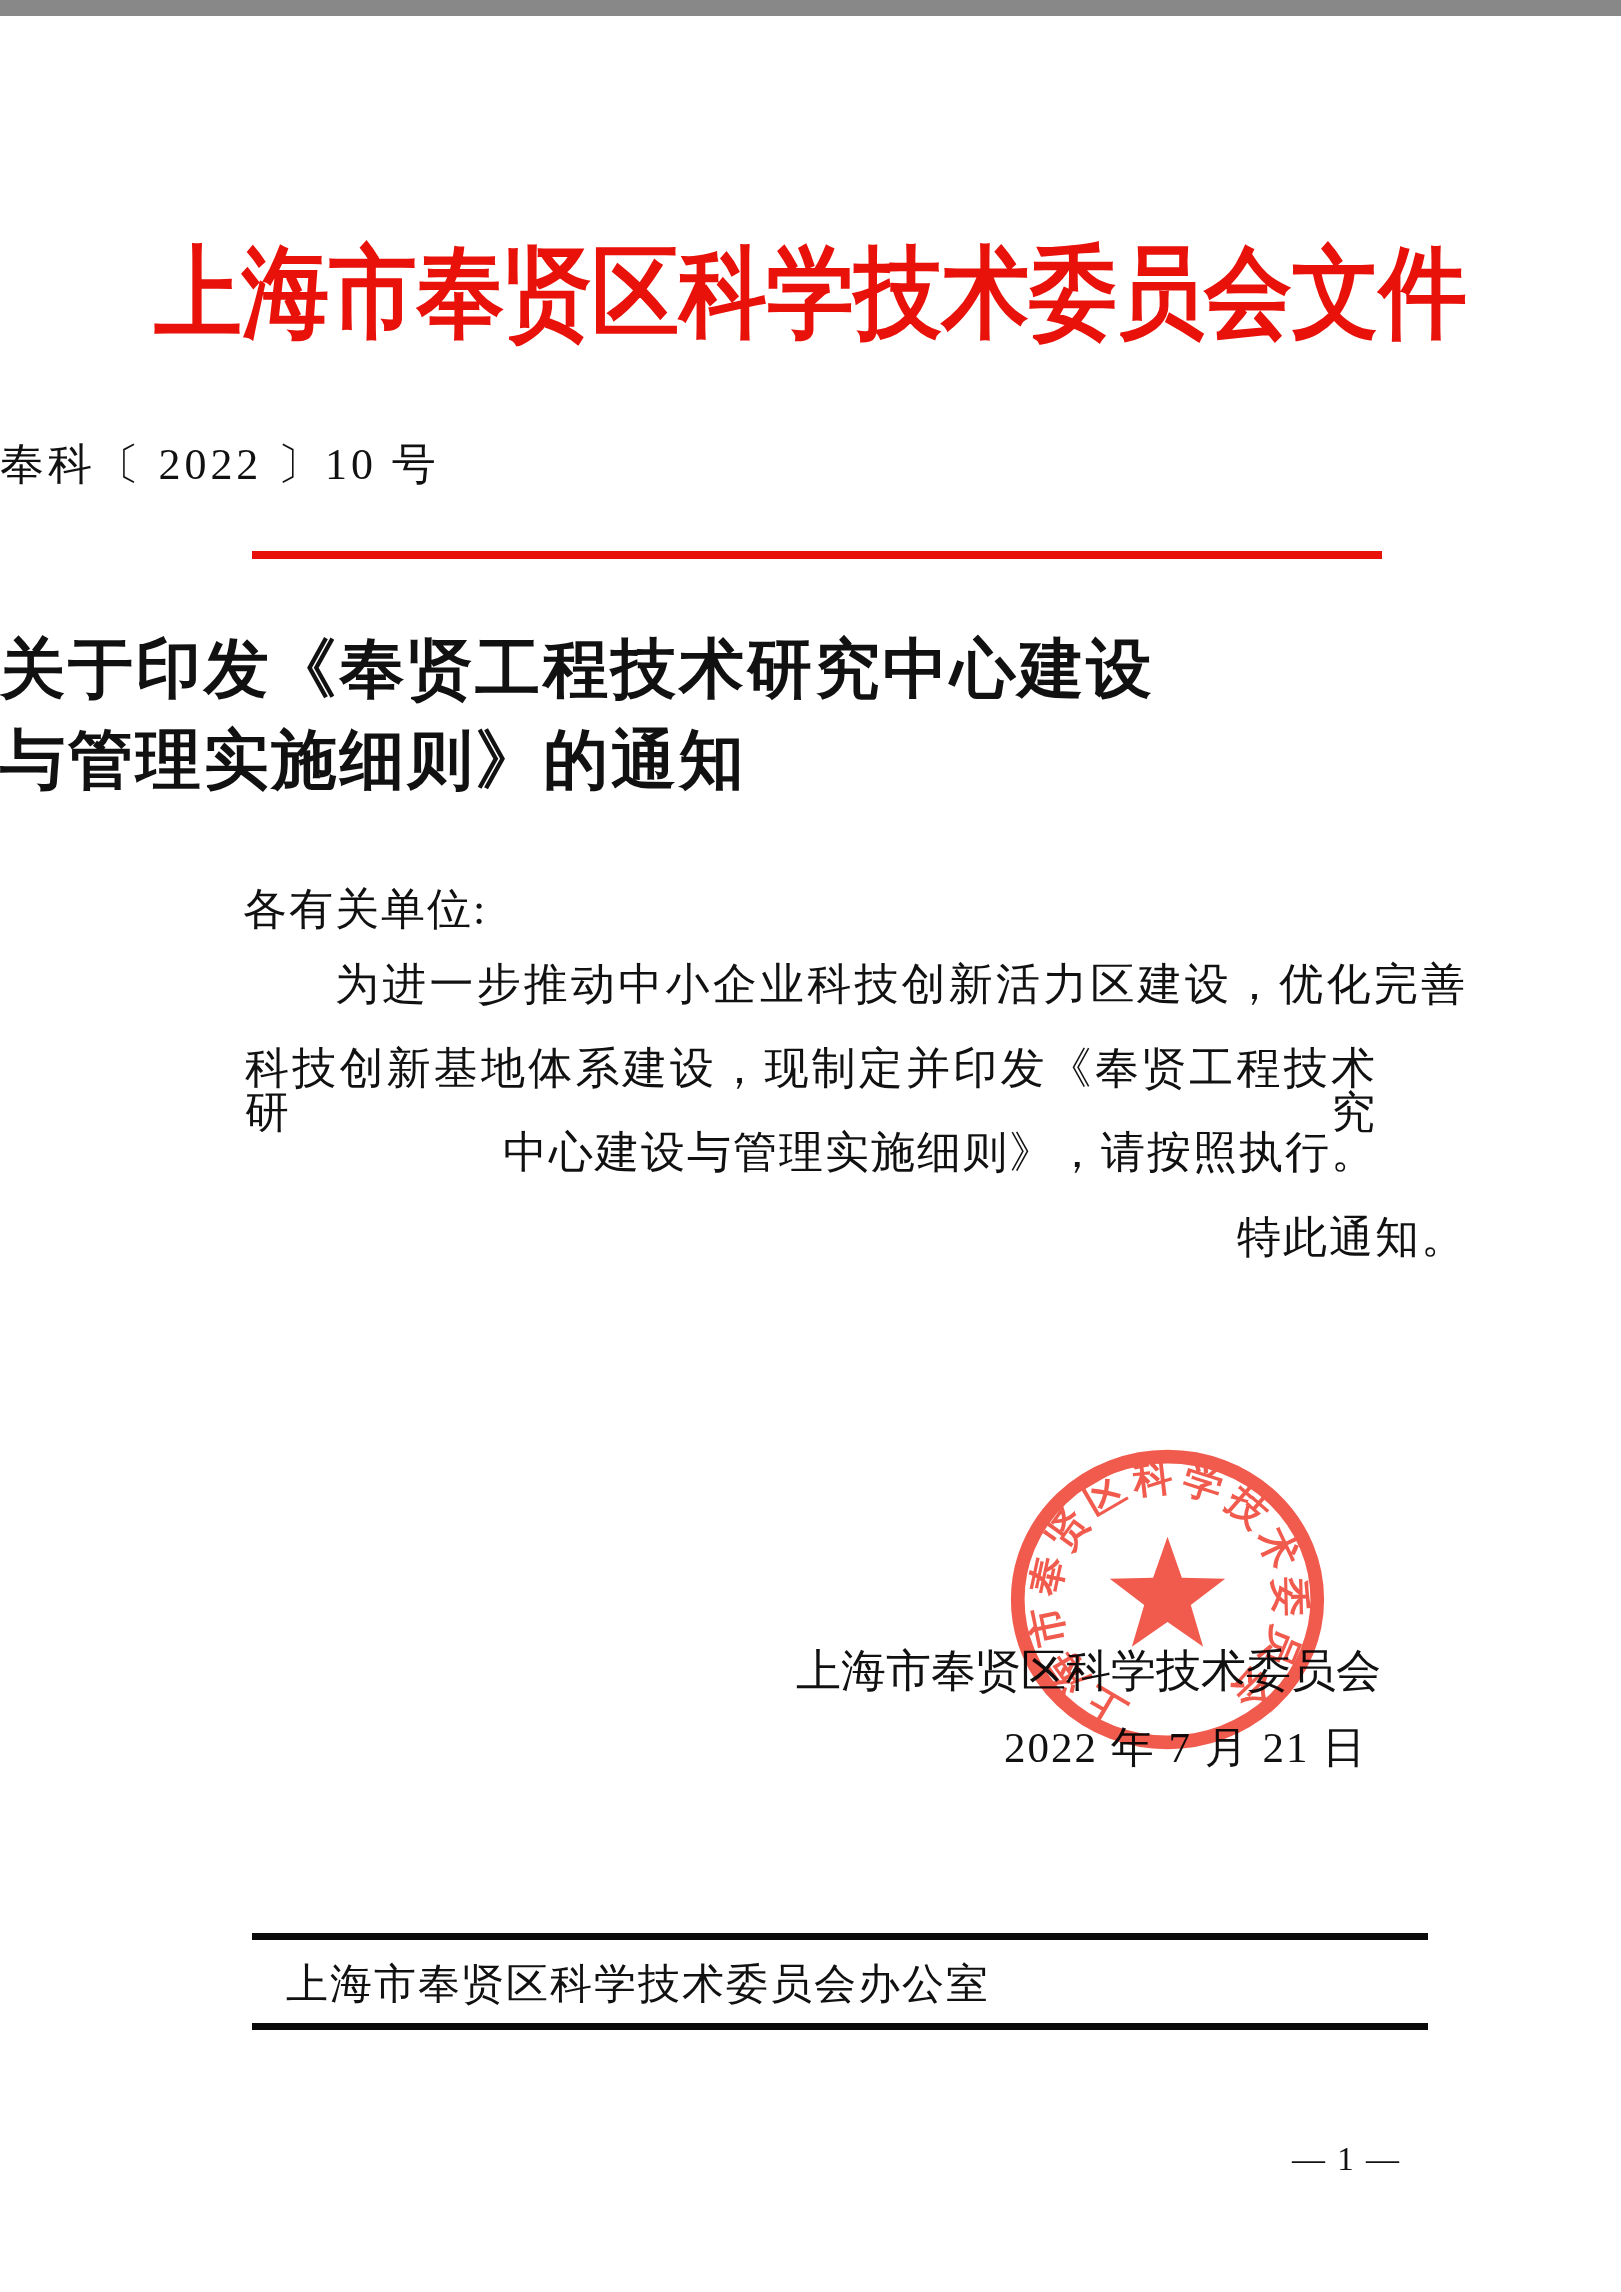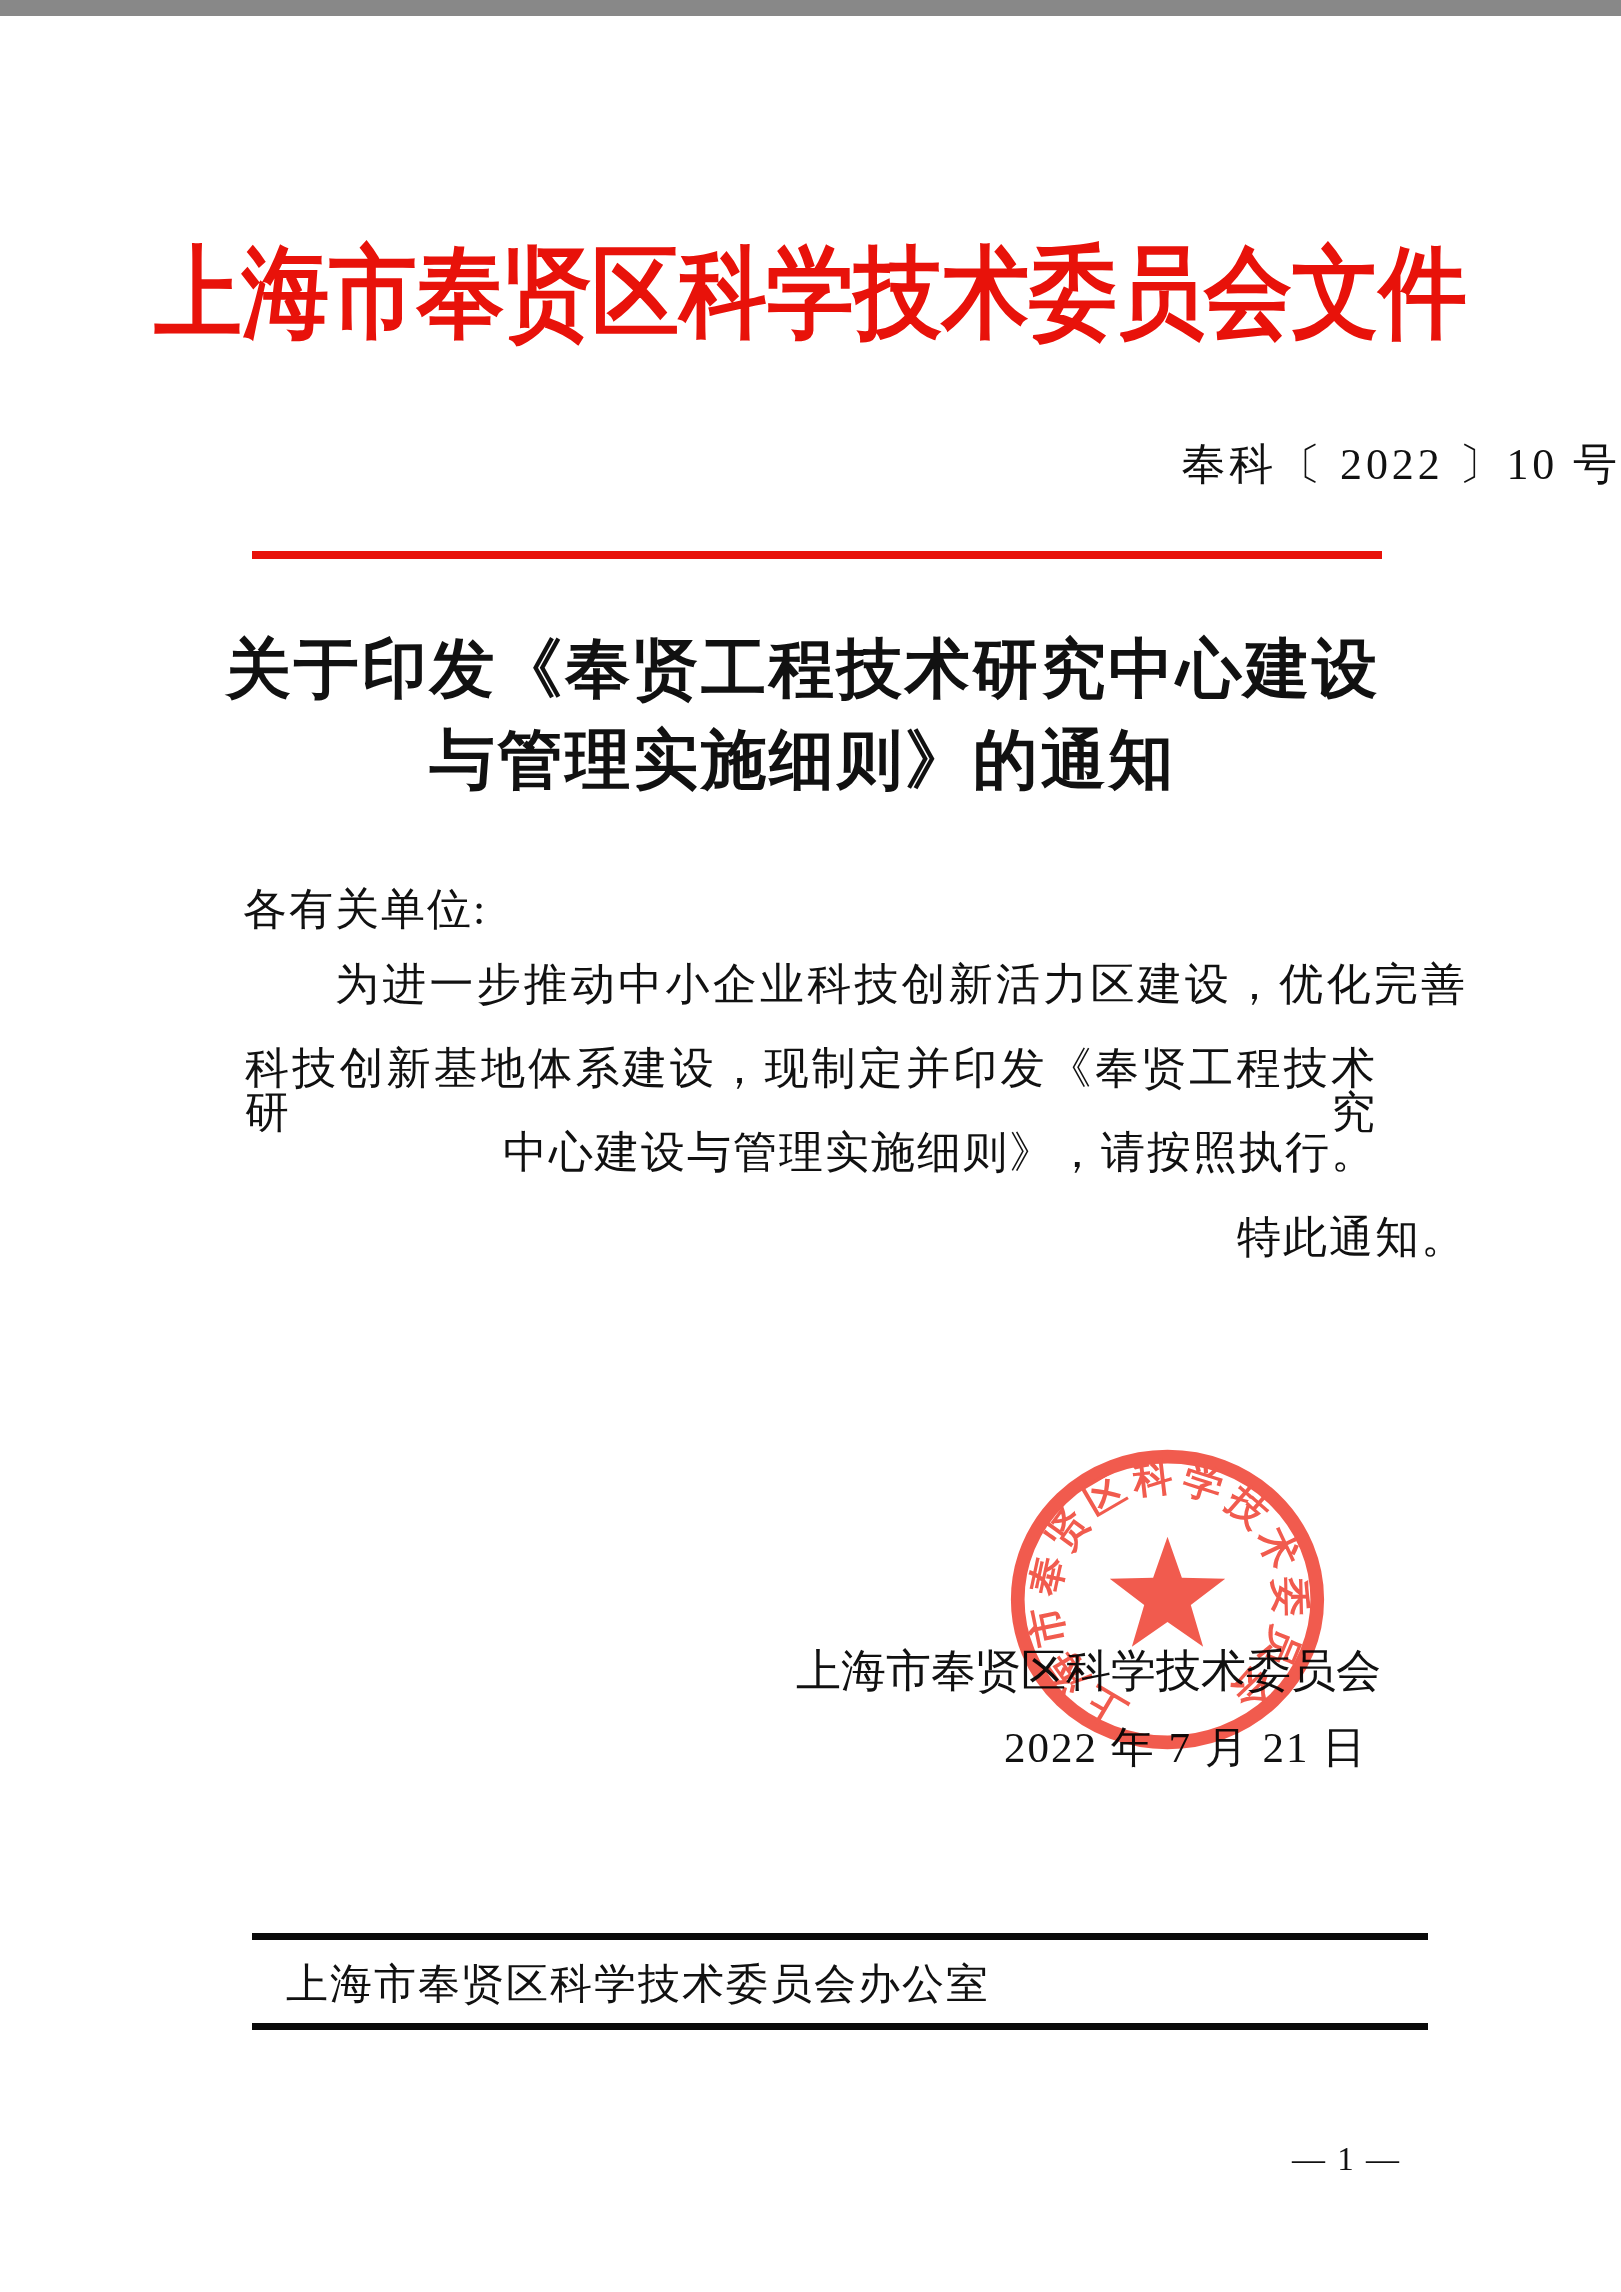--- a/index.html
+++ b/index.html
@@ -19,34 +19,33 @@
     left:0;right:0;top:228px;
     text-align:center;
     font-size:100px;font-weight:bold;
     color:#e8120a;
     transform:scaleX(0.875);
     transform-origin:center;
     white-space:nowrap;
     letter-spacing:0px;
   }
   .doc-number{
-    left:0;right:0;top:427px;
-    text-align:right;
+    left:0;right:12px;top:427px;
+    text-align:left;
     font-size:44px;
     letter-spacing:3.9px;
     white-space:nowrap;
   }
   .red-rule{
     left:252px;top:535px;
     width:1130px;height:7.8px;
     background:#e8120a;
   }
   .doc-title{
     left:0;right:15px;
-    text-align:center;
     font-size:65px;font-weight:bold;
     letter-spacing:2.9px;
     white-space:nowrap;
   }
   .doc-title.l1{top:621px;}
   .doc-title.l2{top:712px;}
 
   .body-text{
     font-size:44px;
     letter-spacing:2px;

